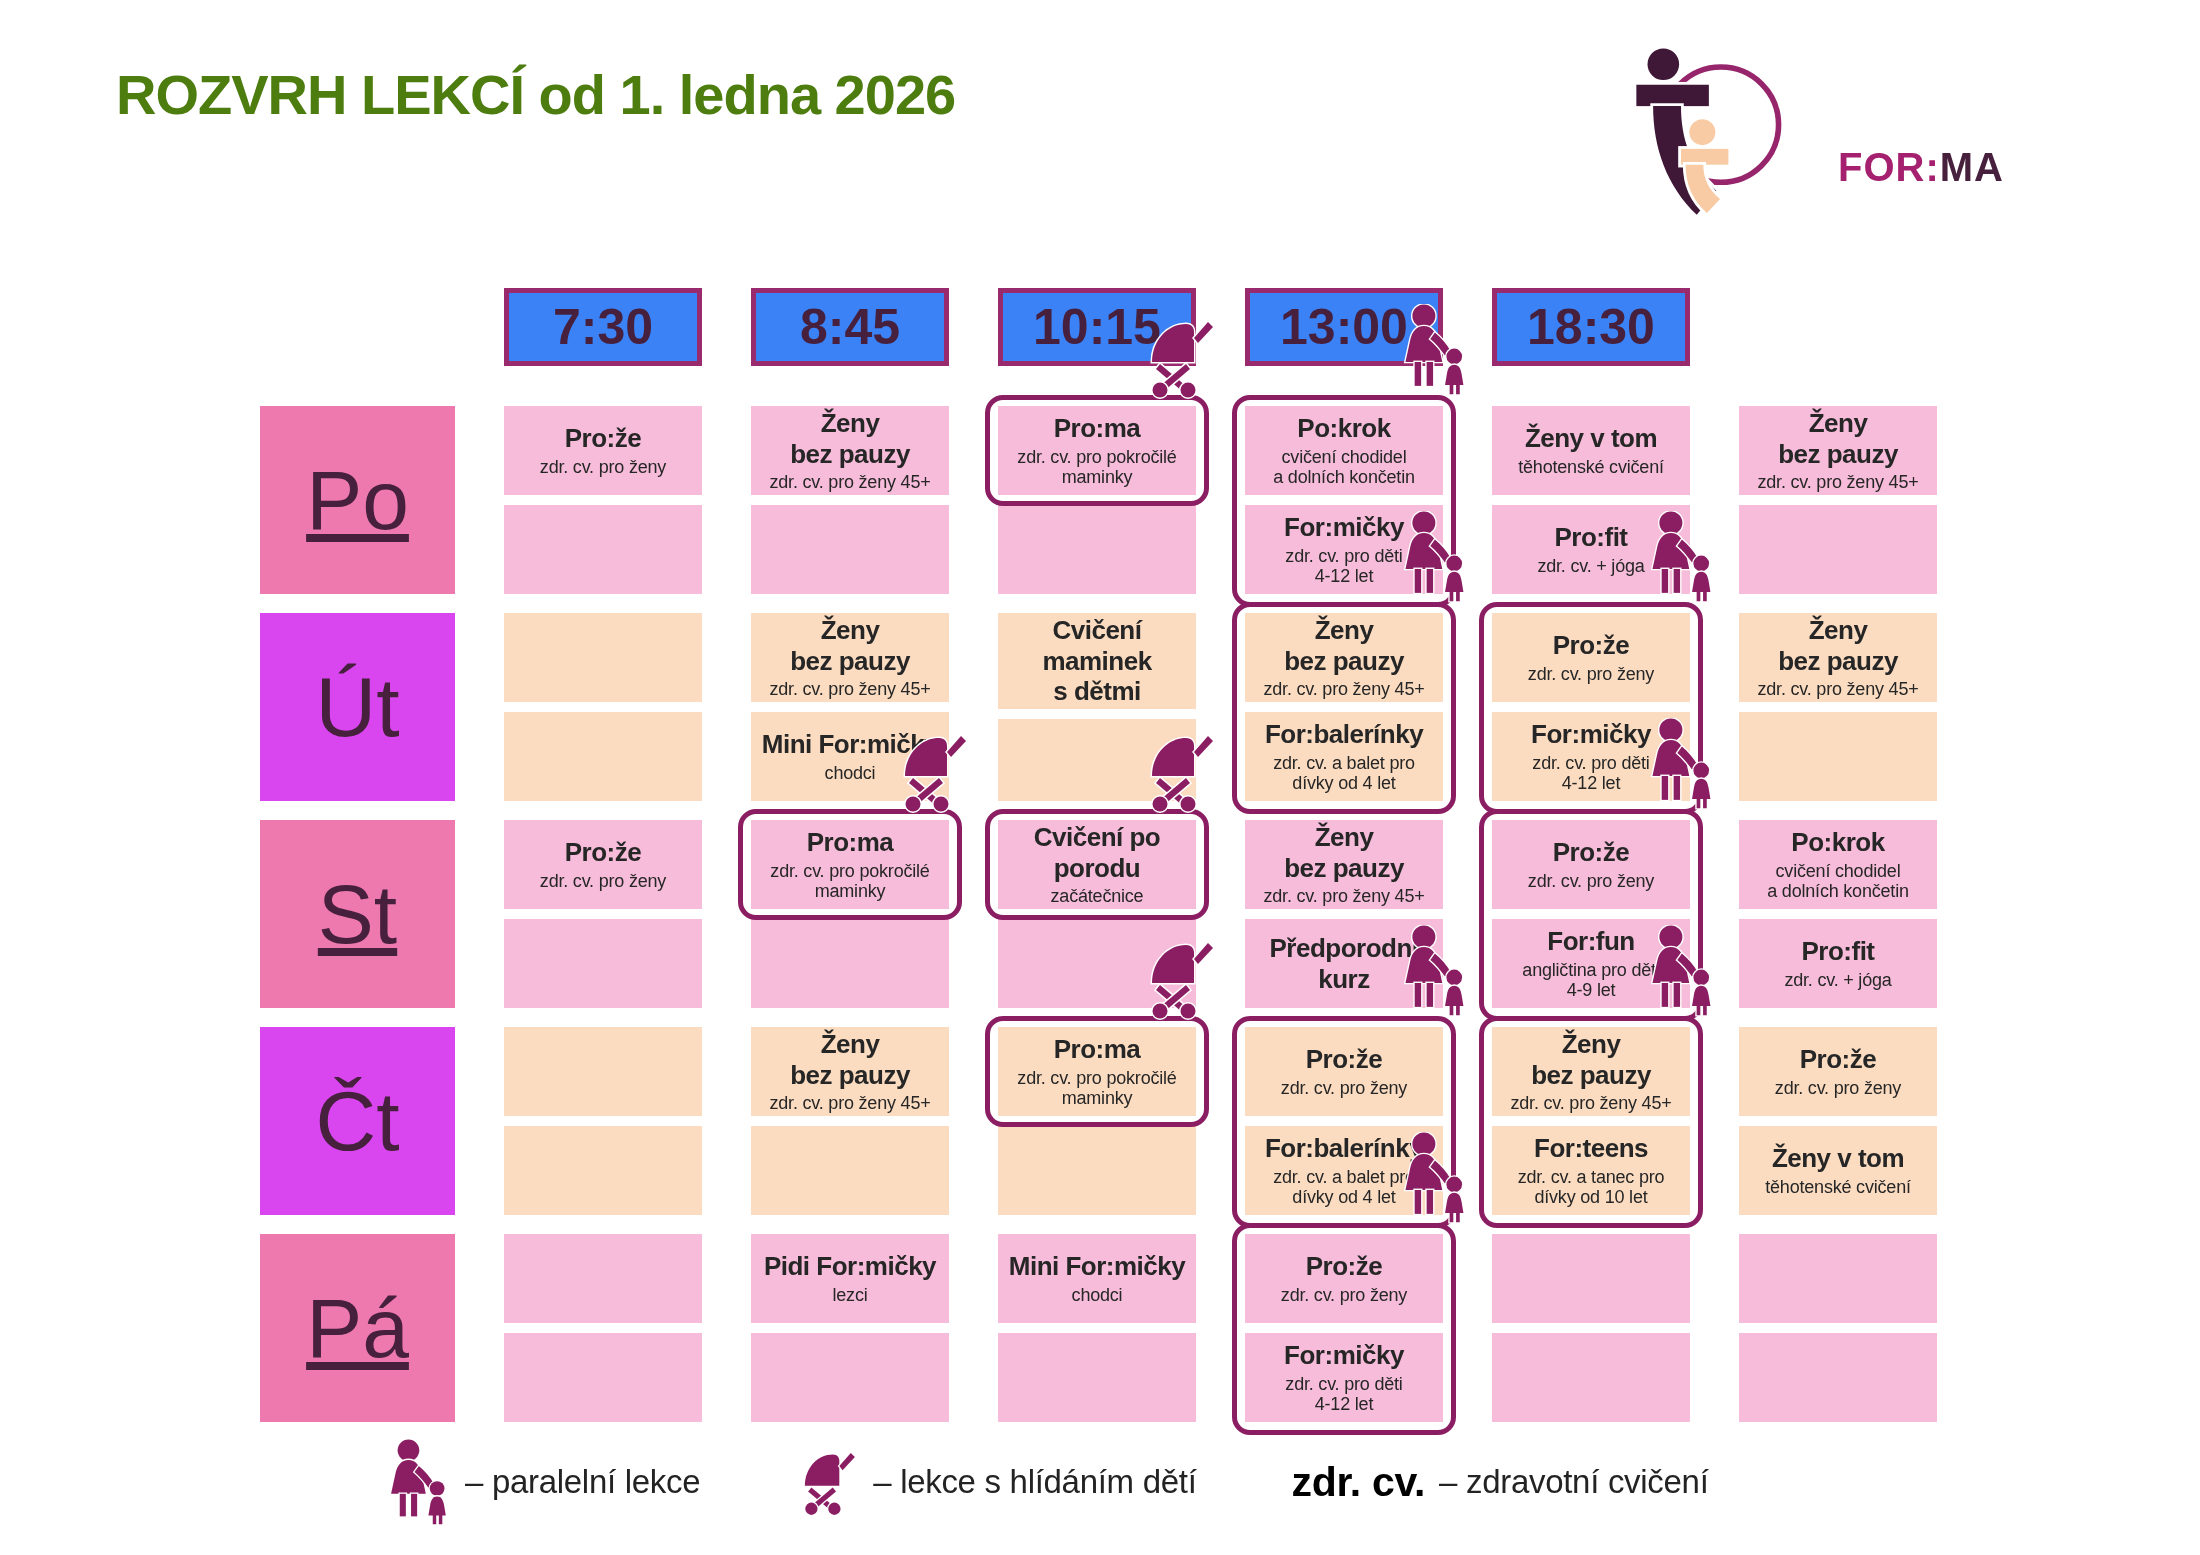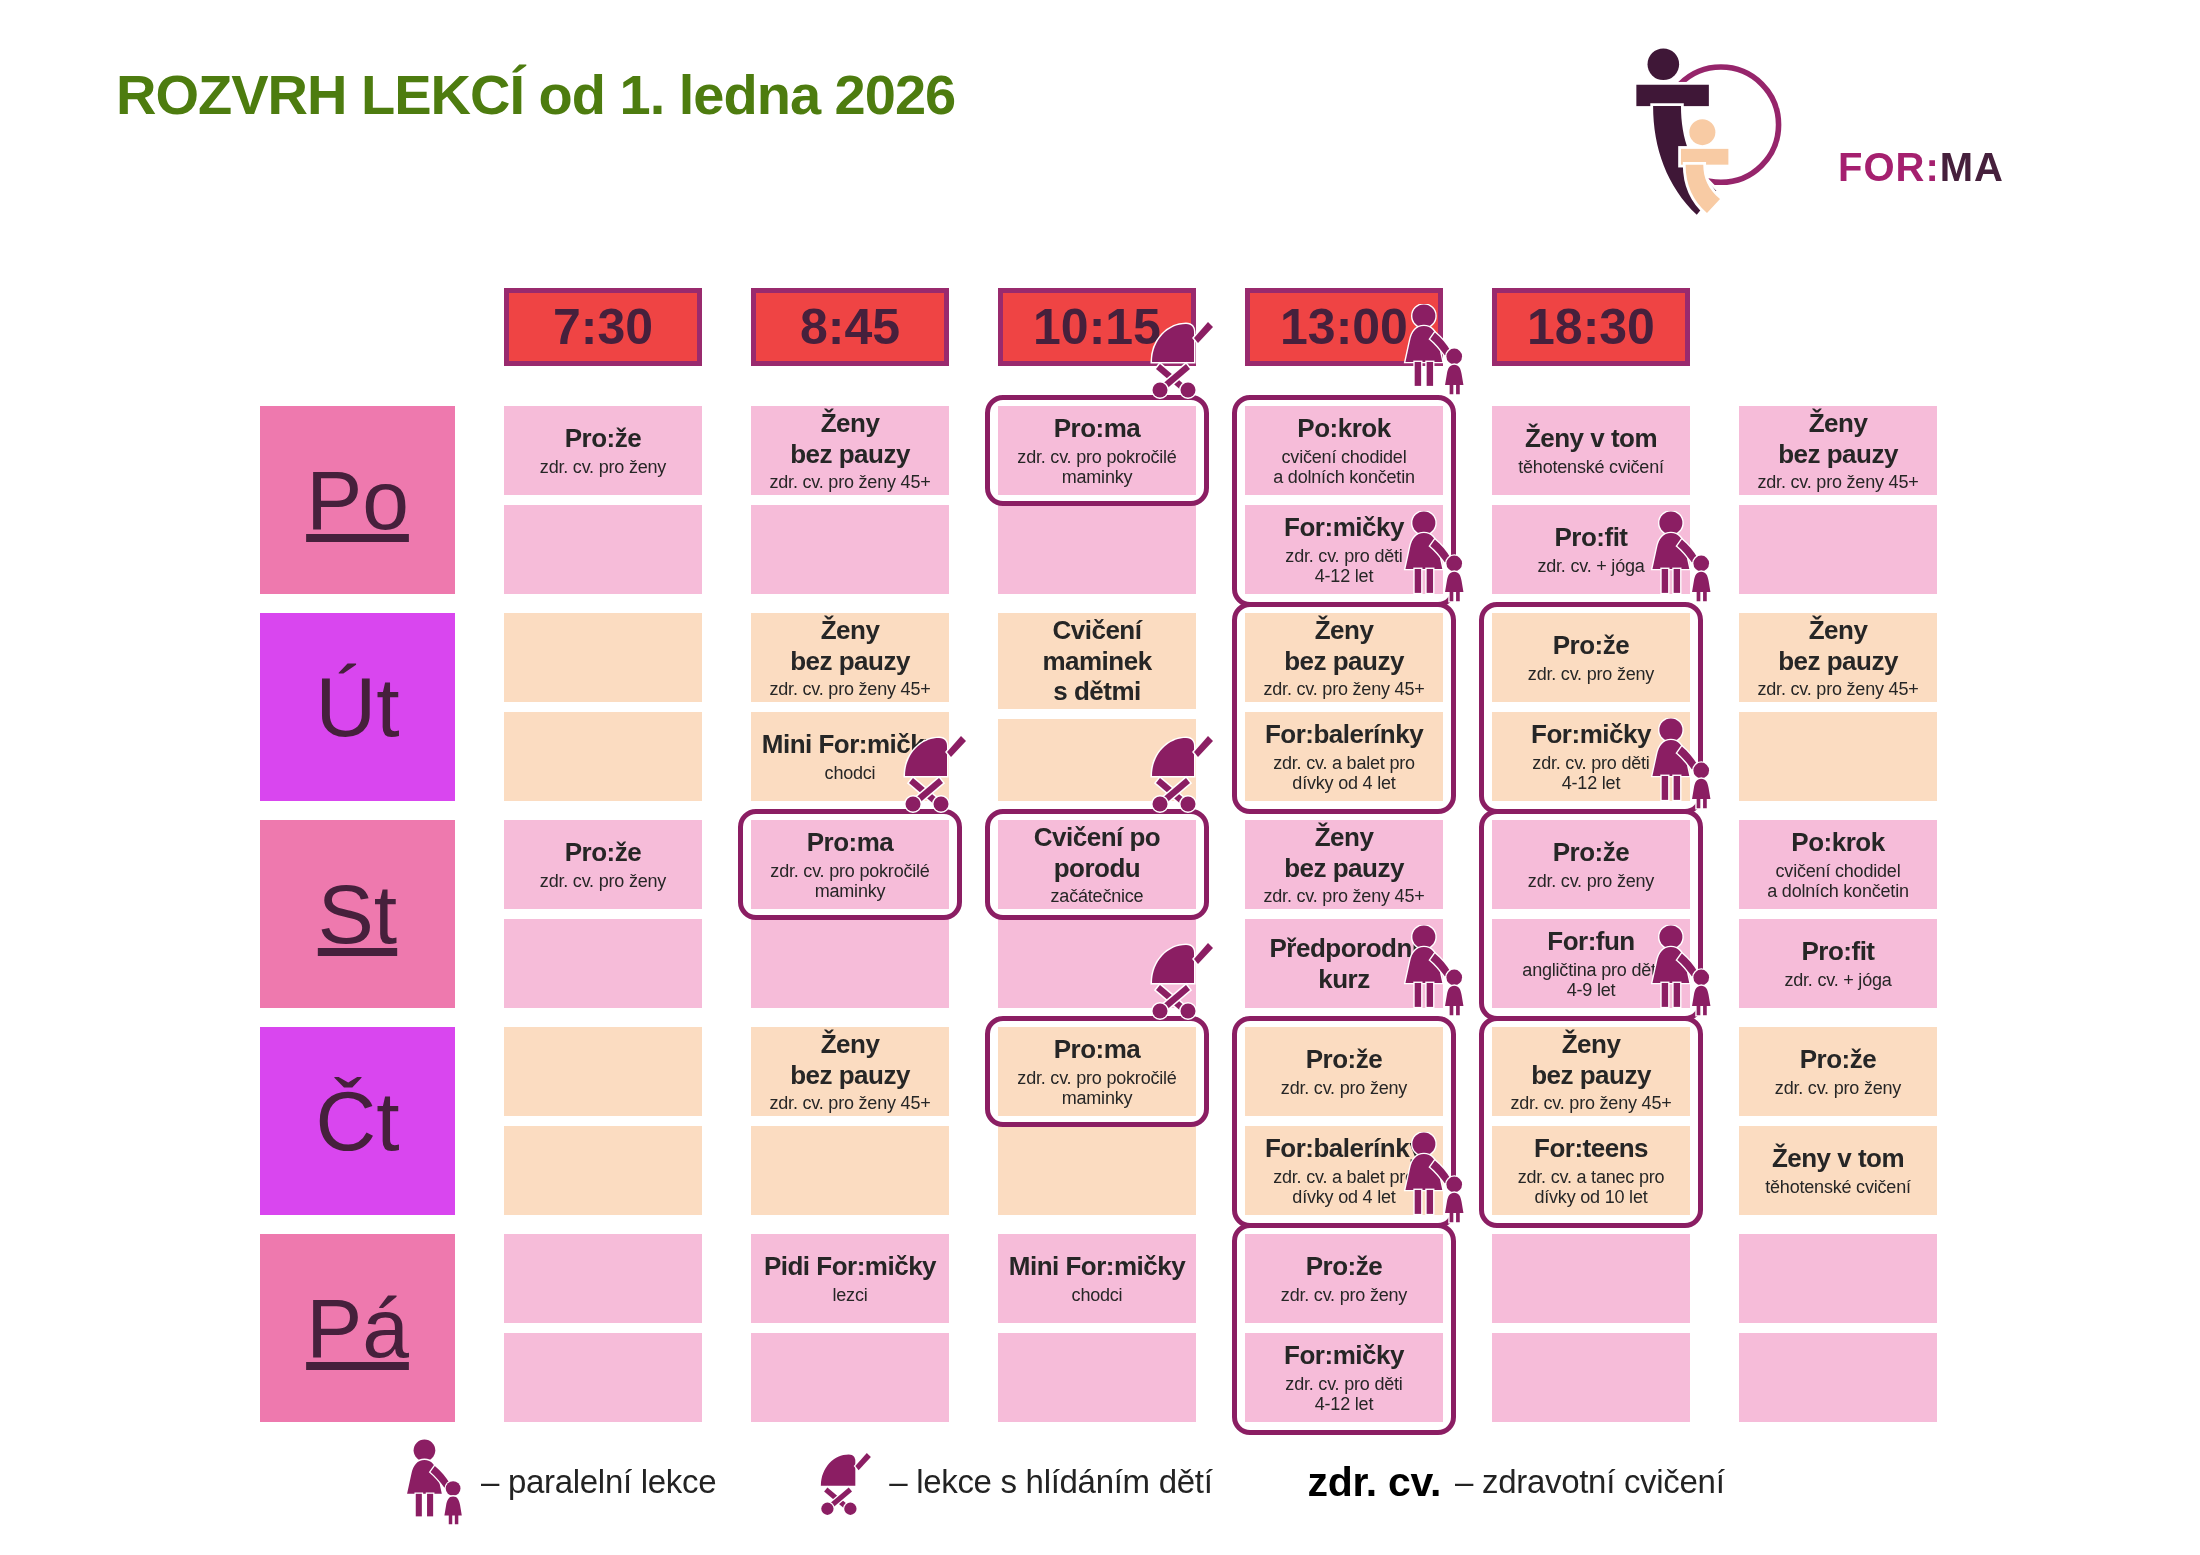--- a/index.html
+++ b/index.html
@@ -11,21 +11,21 @@
     color:#4d7c0f; letter-spacing:-1px; }
 
   .logo { position:absolute; left:1628px; top:34px; display:flex; align-items:center; }
   .logo-text { margin-left:52px; margin-top:66px; font-size:40px; font-weight:700; letter-spacing:1px; }
   .logo-text .p1 { color:#a5206f; }
   .logo-text .p2 { color:#46203c; }
 
   .schedule { position:absolute; left:260px; top:288px; width:1680px; }
   .sched-row { display:grid; grid-template-columns:195px repeat(6,198px); column-gap:49px; }
   .header-row { margin-bottom:40px; }
-  .time-box { height:78px; border:5px solid #992a6e; background:#ef4444; display:flex;
+  .time-box { height:78px; border:5px solid #992a6e; background:#3b82f6; display:flex;
     align-items:center; justify-content:center; font-size:50px; font-weight:600; color:#46203c; }
   .day-row { margin-bottom:19px; }
   .day-label { height:188px; display:flex; align-items:center; justify-content:center;
     font-size:84px; font-weight:500; color:#46203c; }
   .day-label.pink  { background:#ee79ae;text-decoration:underline; }
   .day-label.peach { background:#d946ef; }
 
   .slot { position:relative; height:188px; display:flex; flex-direction:column; gap:10px; }
   .cell { flex:1; display:flex; flex-direction:column; align-items:center; justify-content:center;
     text-align:center; padding:2px 3px; }
@@ -37,21 +37,21 @@
     letter-spacing:-0.2px; white-space:pre-line; margin-top:3px; }
 
   .outline { position:absolute; border:5px solid #8b1e63; border-radius:18px;
     pointer-events:none; z-index:2; }
   .outline.both  { inset:-11px -13px -13px -13px; }
   .outline.first { top:-11px; left:-13px; right:-13px; height:111px; }
   .slot-icon { position:absolute; z-index:3; line-height:0; }
   .slot-icon.mother { right:-26px; top:-102px; }
   .slot-icon.stroller { right:-22px; top:-90px; }
 
-  .legend { position:absolute; left:401px; top:1436px; height:92px; display:flex;
+  .legend { position:absolute; left:385px; top:1436px; height:92px; display:flex;
     align-items:center; gap:95px; }
   .legend-item { display:flex; align-items:center; gap:14px; }
   .legend-text { font-size:33px; color:#232323; letter-spacing:-0.3px; }
   .legend-bold { font-size:41px; font-weight:800; color:#000000; letter-spacing:-0.3px; }
 </style>
 </head>
 <body>
 
 <div class="poster">
 

